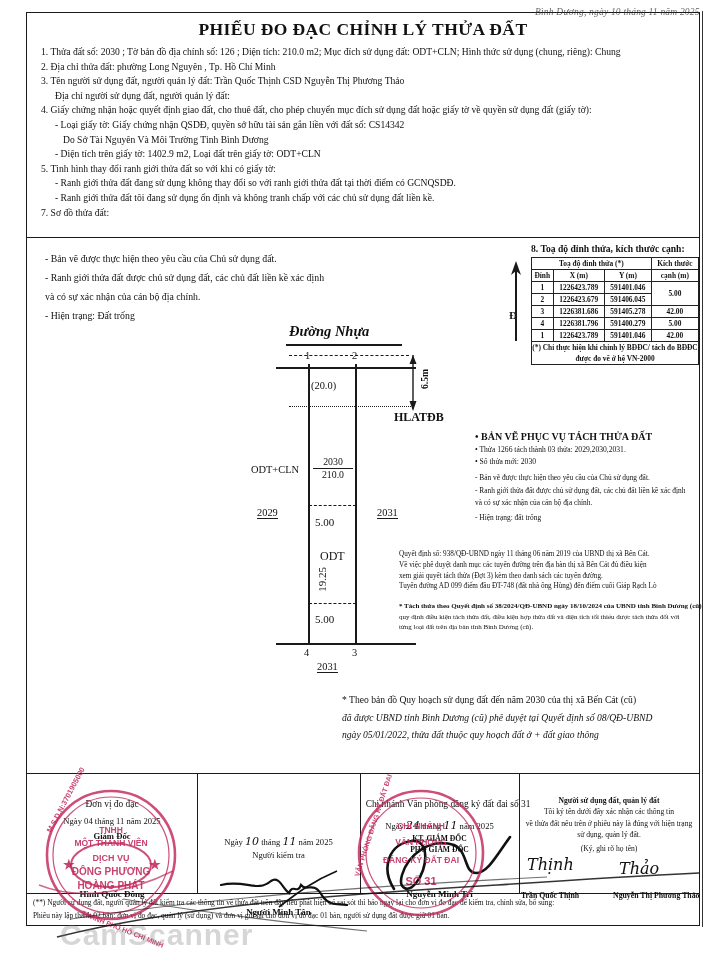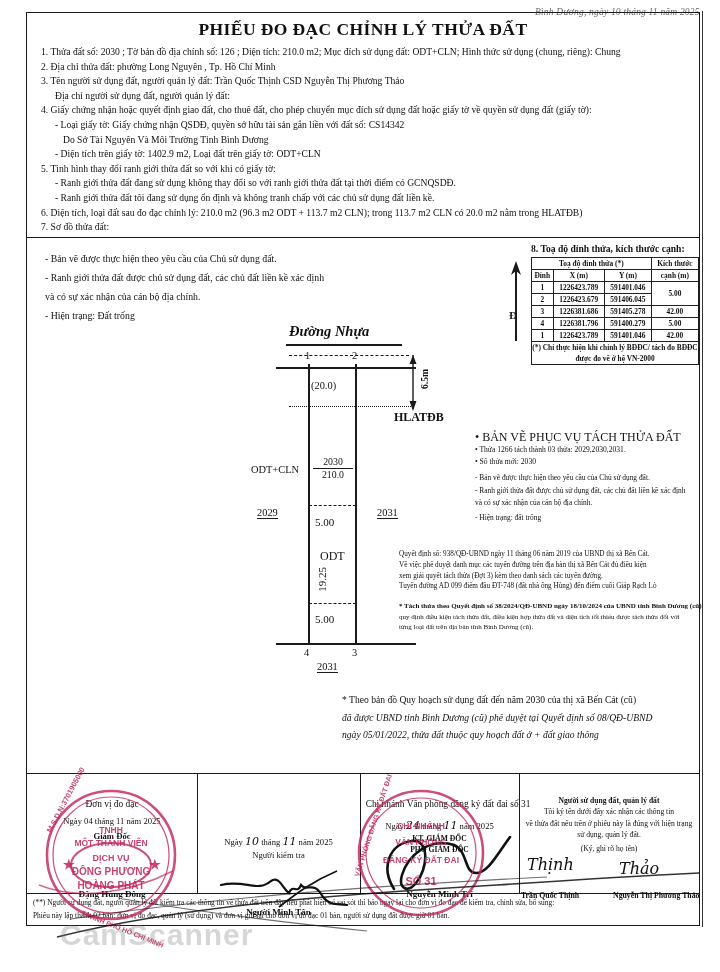--- a/index.html
+++ b/index.html
@@ -80,21 +80,21 @@
   .lbl.b{font-weight:bold;}
   .vert{writing-mode:vertical-rl;transform:rotate(180deg);}
 
   .frac{position:absolute;text-align:center;font-size:9.8px;line-height:11.5px;}
   .frac .top{border-bottom:1.3px solid #1a1a1a;padding:0 1px;}
 
   .ul{border-bottom:1.3px solid #1a1a1a;padding-bottom:0px;}
 
   
   .rnotes{position:absolute;left:448px;top:418px;width:230px;}
-  .rnotes .h{font-size:12px;font-weight:normal;line-height:12.6px;}
+  .rnotes .h{font-size:10px;font-weight:bold;line-height:12.6px;}
   .rnotes .b{font-size:7.6px;line-height:12.4px;}
   .rnotes .s{font-size:7.4px;line-height:12.2px;}
 
   .qd{position:absolute;left:372px;top:536px;width:306px;}
   .qd .l{font-size:7.2px;line-height:10.8px;}
   .qd .l2{font-size:7.0px;line-height:10.6px;font-weight:bold;}
   .qd .l3{font-size:7.0px;line-height:10.6px;}
 
   .plan{position:absolute;left:315px;top:678px;width:372px;}
   .plan div{font-size:9.6px;line-height:17.5px;font-style:italic;}
@@ -140,21 +140,20 @@
       <div class="ln">2. Địa chỉ thửa đất: phường Long Nguyên , Tp. Hồ Chí Minh</div>
       <div class="ln">3. Tên người sử dụng đất, người quản lý đất: Trần Quốc Thịnh CSD Nguyễn Thị Phương Thảo</div>
       <div class="ln ind">Địa chỉ người sử dụng đất, người quản lý đất:</div>
       <div class="ln">4. Giấy chứng nhận hoặc quyết định giao đất, cho thuê đất, cho phép chuyển mục đích sử dụng đất  hoặc giấy tờ về quyền sử dụng đất (giấy tờ):</div>
       <div class="ln ind">- Loại giấy tờ: Giấy chứng nhận QSDĐ, quyền sở hữu tài sản gắn liền với đất số: CS14342</div>
       <div class="ln ind2">Do Sở Tài Nguyên Và Môi Trường Tỉnh Bình Dương</div>
       <div class="ln ind">- Diện tích trên giấy tờ: 1402.9 m2, Loại đất trên giấy tờ: ODT+CLN</div>
       <div class="ln">5. Tình hình thay đổi ranh giới thửa đất so với khi có giấy tờ:</div>
       <div class="ln ind">- Ranh giới thửa đất đang sử dụng không thay đổi so với ranh giới thửa đất tại thời điểm có GCNQSDĐ.</div>
       <div class="ln ind">- Ranh giới thửa đất tôi đang sử dụng ổn định và không tranh chấp với các chủ sử dụng đất liền kề.</div>
-      <div class="ln">6. Diện tích, loại đất sau đo đạc chỉnh lý: 210.0 m2 (96.3 m2 ODT + 113.7 m2 CLN); trong 113.7 m2 CLN có 20.0 m2 nằm trong HLATĐB)</div>
       <div class="ln">7. Sơ đồ thửa đất:</div>
     </div>
 
     <div class="sec7-line"></div>
 
     <div class="dnotes">
       <div>- Bản vẽ được thực hiện theo yêu cầu của Chủ sử dụng đất.</div>
       <div>- Ranh giới thửa đất được chủ sử dụng đất, các chủ đất liền kề xác định</div>
       <div>và có sự xác nhận của cán bộ địa chính.</div>
       <div>- Hiện trạng: Đất trống</div>
@@ -300,21 +299,21 @@
       <div class="sig-hline" style="top:120px;"></div>
 
       <div class="sig-vline" style="left:170px;"></div>
       <div class="sig-vline" style="left:333px;"></div>
       <div class="sig-vline" style="left:492px;"></div>
 
       <div class="sig-col" style="left:0;width:170px;">
         <div class="hd" style="margin-top:8px;">Đơn vị đo đạc</div>
         <div class="dt" style="margin-top:4px;">Ngày 04 tháng 11 năm 2025</div>
         <div class="dt" style="margin-top:2px;font-weight:bold;">Giám Đốc</div>
-        <div class="nm" style="top:100px;left:0;">Đặng Hùng Đông</div>
+        <div class="nm" style="top:100px;left:0;">Hình Quốc Đông</div>
       </div>
 
       <div class="sig-col" style="left:170px;width:163px;margin-top:18px;">
         <div class="dt" style="margin-top:28px;">
           <span>Ngày</span>
           <span class="hw hwb">10</span>
           <span>tháng</span>
           <span class="hw hwb">11</span>
           <span>năm 2025</span>
         </div>

